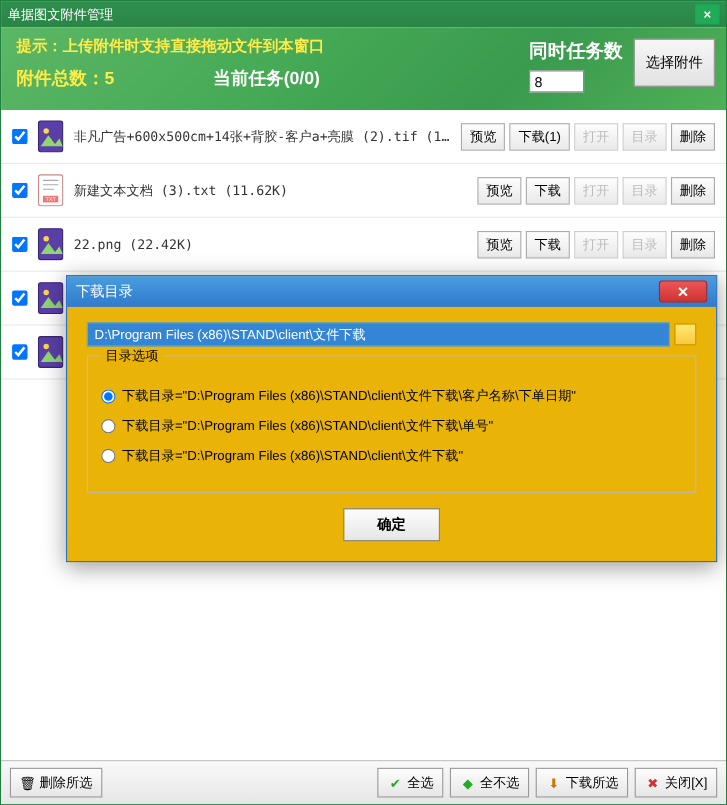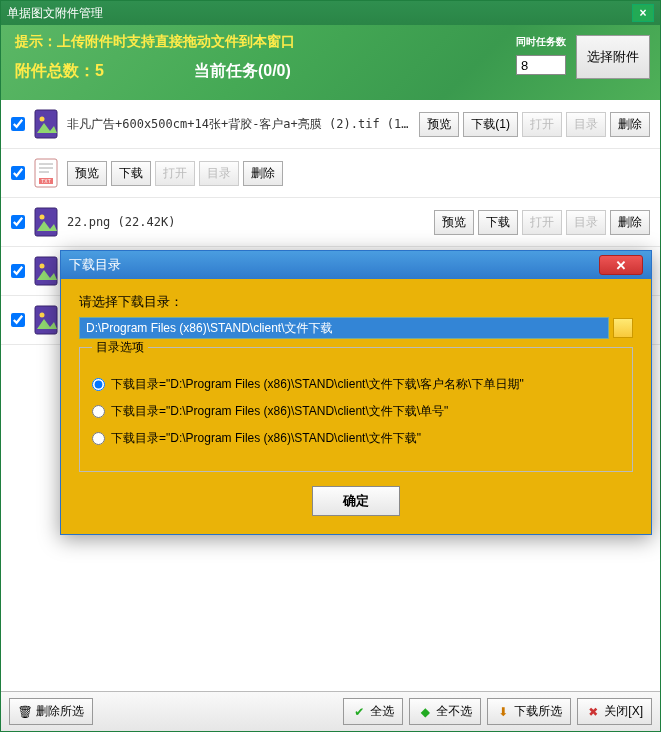--- a/index.html
+++ b/index.html
@@ -56,21 +56,21 @@
   <div class="row2">
     <div class="counts">
       <span>附件总数：</span><span>5</span>
     </div>
     <div class="tasks">
       <span>当前任务(</span><span>0/0</span><span>)</span>
     </div>
   </div>
   <div class="rightwrap">
     <div class="rblock">
-      <div class="lbl" style="color:#fff;font-weight:bold;font-size:10px">同时任务数</div>
+      <div class="lbl" style="color:#fff;font-weight:bold;font-size:17px">同时任务数</div>
       <input value="8" style="">
     </div>
     <button class="btn-big">选择附件</button>
   </div>
 </div>
 
 <div class="filelist" id="filelist">
     <div class="file">
       <input type="checkbox" class="chk" checked="" style="">
       <div class="ficon">
@@ -94,20 +94,21 @@
       <div class="ficon">
         <svg viewBox="0 0 24 30">
           <rect x="1" y="1" width="22" height="28" rx="2" fill="#fff" stroke="#c88"></rect>
           <rect x="5" y="20" width="14" height="6" fill="#e77"></rect>
           <text x="12" y="25" font-size="5" fill="#fff" text-anchor="middle">TXT</text>
           <line x1="5" y1="6" x2="19" y2="6" stroke="#aaa"></line>
           <line x1="5" y1="10" x2="19" y2="10" stroke="#aaa"></line>
           <line x1="5" y1="14" x2="15" y2="14" stroke="#aaa"></line>
         </svg>
       </div>
+      <div class="fname">新建文本文档 (3).txt (11.62K)</div>
       <div class="fbtns">
         <button class="sbtn">预览</button>
         <button class="sbtn">下载</button>
         <button class="sbtn dis">打开</button>
         <button class="sbtn dis">目录</button>
         <button class="sbtn">删除</button>
       </div>
     </div>
     <div class="file">
       <input type="checkbox" class="chk" checked="" style="">
@@ -184,21 +185,20 @@
       <span>关闭[X]</span>
     </button>
 </div>
 
 <div class="modal">
   <div class="mtitle">
     <span>下载目录</span>
     <div class="mclose">✕</div>
   </div>
   <div class="mbody">
-    <div class="mlabel">请选择下载目录：</div>
     <div class="pathrow">
       <input class="pathfield" value="D:\Program Files (x86)\STAND\client\文件下载" style="">
       <button class="browse"></button>
     </div>
     <fieldset class="fieldset">
       <legend>目录选项</legend>
       <label class="radio">
           <input type="radio" name="d" checked="" style="">
           <span>下载目录="D:\Program Files (x86)\STAND\client\文件下载\客户名称\下单日期"</span>
         </label>

